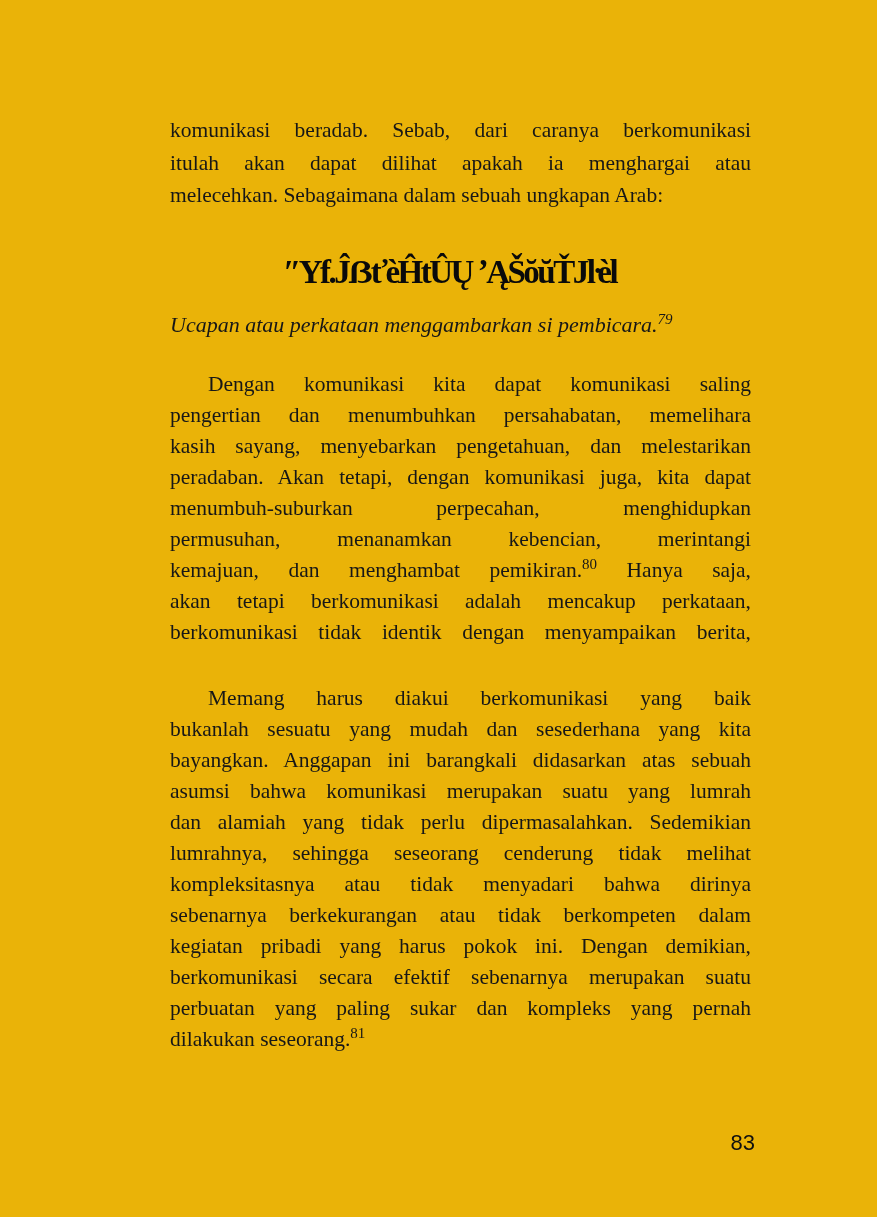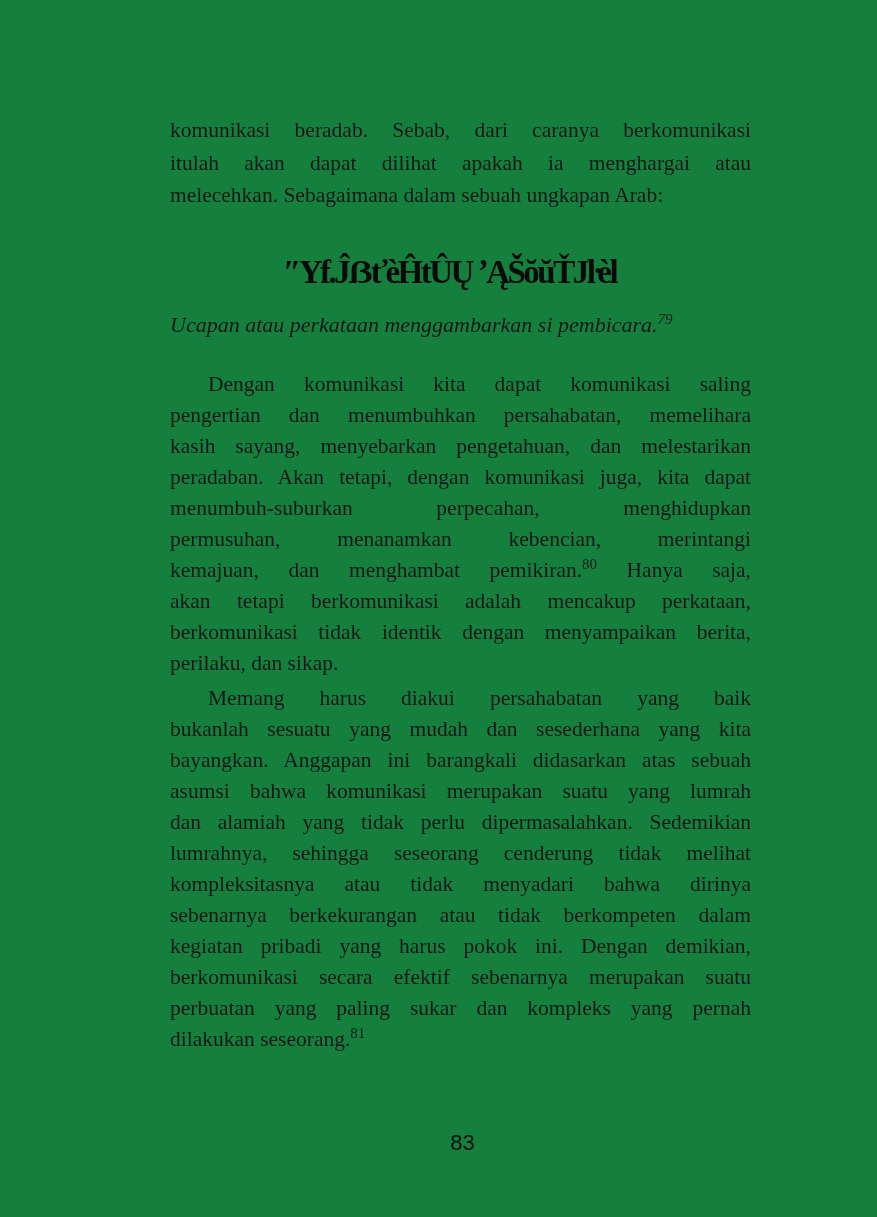--- a/index.html
+++ b/index.html
@@ -4,21 +4,21 @@
 <style>
   html, body {
     margin: 0;
     padding: 0;
     background: #ffffff;
   }
   .page {
     position: relative;
     width: 877px;
     height: 1217px;
-    background: #15803d;
+    background: #eab308;
     color: #171717;
     font-family: "Liberation Serif", "DejaVu Serif", serif;
     overflow: hidden;
   }
   .block {
     position: absolute;
     left: 170px;
     width: 581px;
   }
   .tline {
@@ -70,21 +70,21 @@
     text-align: left;
   }
   .caption .sup {
     font-style: italic;
   }
   .page-number {
     position: absolute;
     left: 170px;
     width: 585px;
     top: 1129px;
-    text-align: center;
+    text-align: right;
     font-family: "Liberation Sans", "DejaVu Sans", sans-serif;
     font-size: 22px;
     line-height: 28px;
     color: #101010;
   }
 </style>
 </head>
 <body>
 
 <div class="page">
@@ -106,25 +106,24 @@
   <div class="block" style="top:369px;">
     <div class="tline indent">Dengan komunikasi kita dapat komunikasi saling</div>
     <div class="tline">pengertian dan menumbuhkan persahabatan, memelihara</div>
     <div class="tline">kasih sayang, menyebarkan pengetahuan, dan melestarikan</div>
     <div class="tline">peradaban. Akan tetapi, dengan komunikasi juga, kita dapat</div>
     <div class="tline">menumbuh-suburkan perpecahan, menghidupkan</div>
     <div class="tline">permusuhan, menanamkan kebencian, merintangi</div>
     <div class="tline"><span>kemajuan, dan menghambat pemikiran.</span><span class="sup">80</span><span> Hanya saja,</span></div>
     <div class="tline">akan tetapi berkomunikasi adalah mencakup perkataan,</div>
     <div class="tline">berkomunikasi tidak identik dengan menyampaikan berita,</div>
-    <div class="tline lastline">perilaku, dan sikap.</div>
   </div>
 
   <div class="block" style="top:683px;">
-    <div class="tline indent">Memang harus diakui persahabatan yang baik</div>
+    <div class="tline indent">Memang harus diakui berkomunikasi yang baik</div>
     <div class="tline">bukanlah sesuatu yang mudah dan sesederhana yang kita</div>
     <div class="tline">bayangkan. Anggapan ini barangkali didasarkan atas sebuah</div>
     <div class="tline">asumsi bahwa komunikasi merupakan suatu yang lumrah</div>
     <div class="tline">dan alamiah yang tidak perlu dipermasalahkan. Sedemikian</div>
     <div class="tline">lumrahnya, sehingga seseorang cenderung tidak melihat</div>
     <div class="tline">kompleksitasnya atau tidak menyadari bahwa dirinya</div>
     <div class="tline">sebenarnya berkekurangan atau tidak berkompeten dalam</div>
     <div class="tline">kegiatan pribadi yang harus pokok ini. Dengan demikian,</div>
     <div class="tline">berkomunikasi secara efektif sebenarnya merupakan suatu</div>
     <div class="tline">perbuatan yang paling sukar dan kompleks yang pernah</div>

